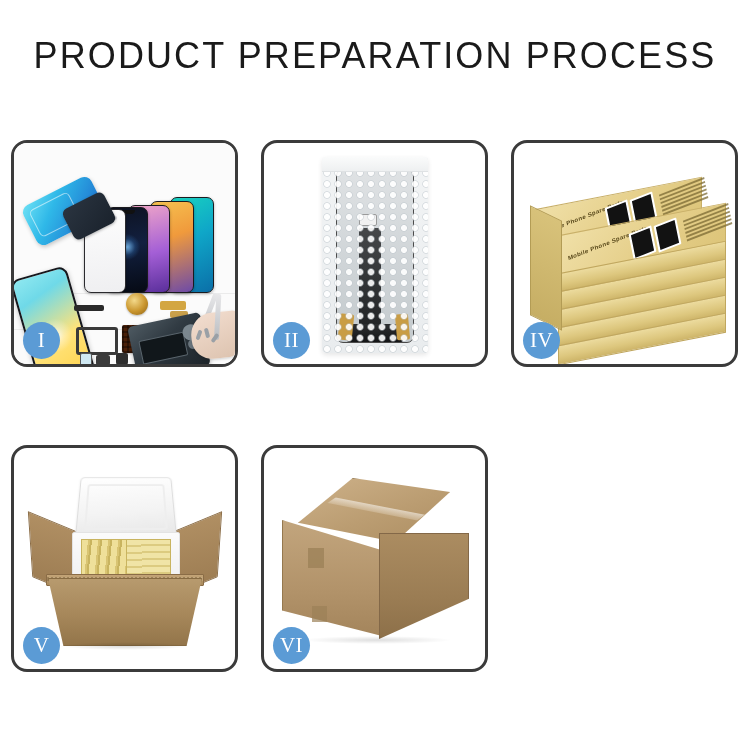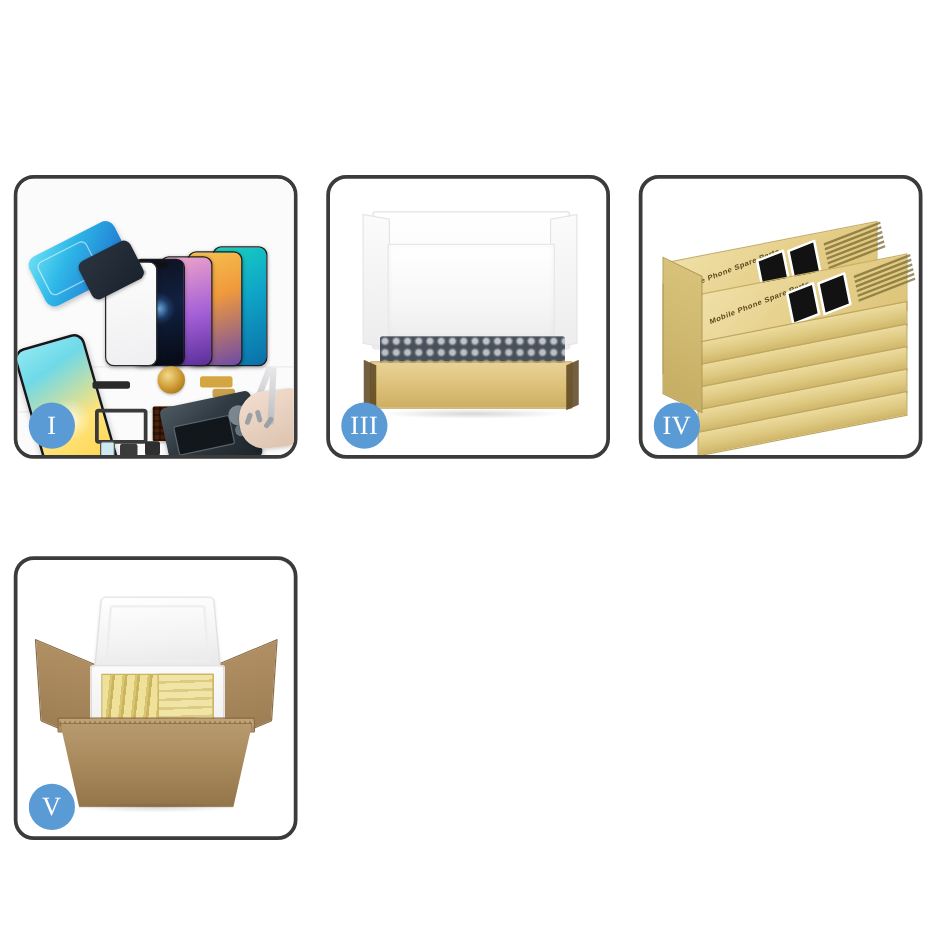--- a/index.html
+++ b/index.html
@@ -474,20 +474,21 @@
   }
   .c6-shadow {
     position:absolute; left:20px; bottom:-4px; width:150px; height:8px;
     background: radial-gradient(ellipse at 50% 50%, rgba(0,0,0,0.13) 0%, rgba(0,0,0,0) 70%);
   }
 </style>
 </head>
 <body>
 
 <div class="header">
+  <div class="title">PRODUCT PREPARATION PROCESS</div>
 </div>
 
 <div class="grid">
 
   <div class="panel">
     <div class="panel-stage">
       <div class="p1-bg"></div>
       <div class="divider-line" style="top:150px;"></div>
       <div class="divider-line" style="top:186px;"></div>
 
@@ -530,35 +531,39 @@
       </div>
       <div class="screws">
           <span></span>
           <span></span>
           <span></span>
         </div>
     </div>
     <div class="badge">I</div>
   </div>
 
-
   <div class="panel">
     <div class="panel-stage">
-      <div class="box3">
-        <div class="box3-back"></div>
-        <div class="box3-lidflap-l"></div>
-        <div class="box3-lidflap-r"></div>
-        <div class="box3-foam"></div>
-        <div class="box3-bubble"></div>
-        <div class="box3-front"></div>
-        <div class="box3-shadow"></div>
+      <div class="bubble-bag">
+        <div class="wrapped-part">
+          <div class="wp-tab-top"></div>
+          <div class="wp-conn-a"></div>
+          <div class="wp-conn-b"></div>
+          <div class="wp-dark"></div>
+          <div class="wp-feet"></div>
+          <div class="wp-tab-l"></div>
+          <div class="wp-tab-r"></div>
+        </div>
+        <div class="bubbles"></div>
+        <div class="bag-seal"></div>
       </div>
     </div>
-    <div class="badge">III</div>
+    <div class="badge">II</div>
   </div>
+
 
   <div class="panel">
     <div class="panel-stage">
       <div class="stack">
 
         <div class="s-front" style="left:0px; top:58px; width:118px; height:16px;"></div>
         <div class="s-front" style="left:0px; top:76px; width:118px; height:16px;"></div>
         <div class="s-front" style="left:0px; top:94px; width:118px; height:16px;"></div>
         <div class="s-front" style="left:0px; top:112px; width:118px; height:16px;"></div>
 
@@ -615,14 +620,28 @@
         <div class="c5-rim">
           <div class="c5-corr"></div>
         </div>
         <div class="c5-body"></div>
         <div class="c5-shadow"></div>
       </div>
     </div>
     <div class="badge">V</div>
   </div>
 
+  <div class="panel">
+    <div class="panel-stage">
+      <div class="carton6">
+        <div class="c6-top"></div>
+        <div class="c6-tape"></div>
+        <div class="c6-left"></div>
+        <div class="c6-right"></div>
+        <div class="c6-seal-a"></div>
+        <div class="c6-seal-b"></div>
+        <div class="c6-shadow"></div>
+      </div>
+    </div>
+    <div class="badge">VI</div>
+  </div>
 
 </div>
 
 </body></html>

